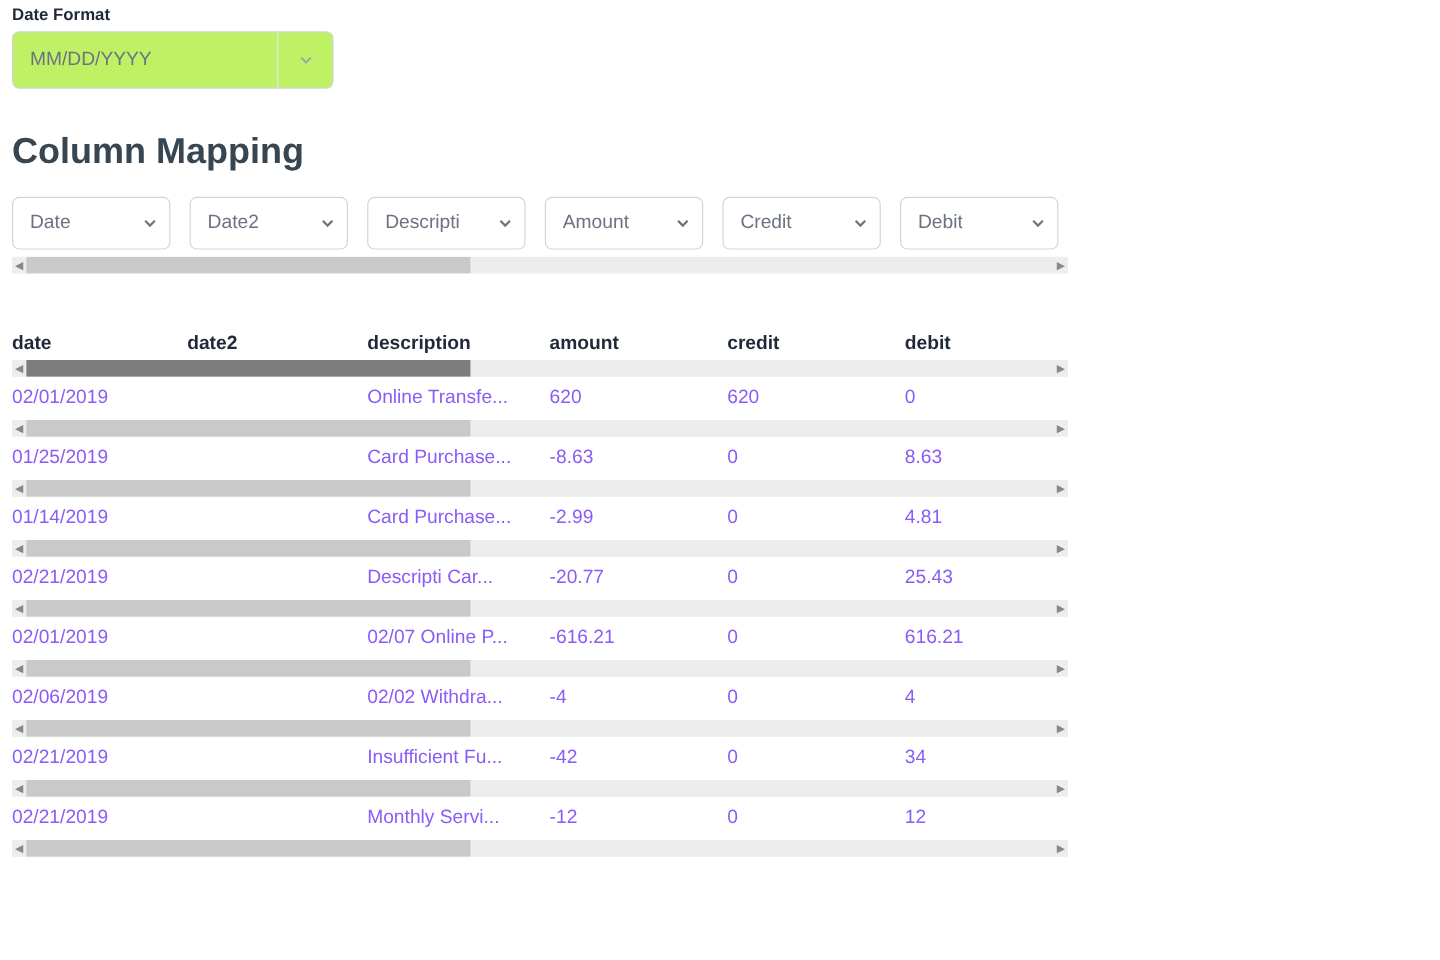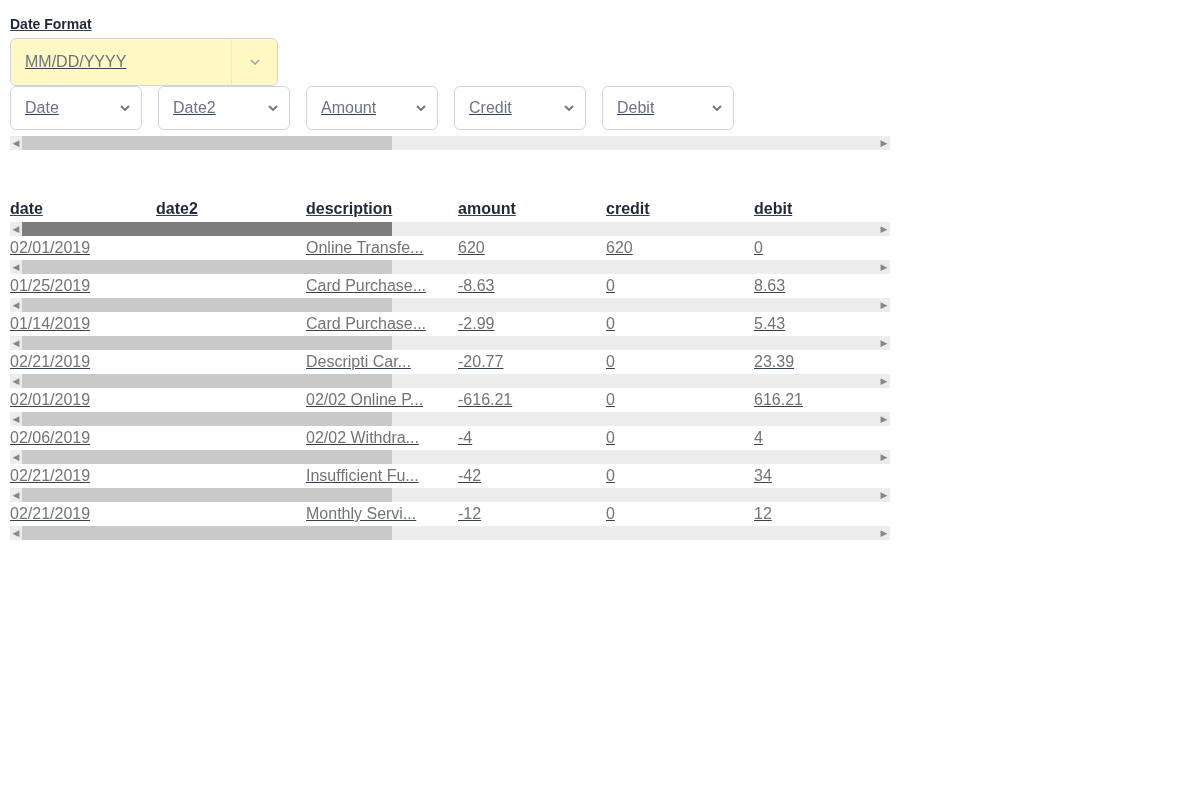--- a/index.html
+++ b/index.html
@@ -6,44 +6,43 @@
   html, body {
     margin: 0;
     padding: 0;
     font-family: -apple-system, BlinkMacSystemFont, "Segoe UI", Arial, sans-serif;
     background: #ffffff;
     color: #374151;
     width: 1200px;
     height: 800px;
   }
   .page {
-    padding: 16px 10px;
+    padding: 4px 10px;
     width: 900px;
-    text-decoration: underline;
   }
 
   
   .field-label {
     font-size: 14px;
     font-weight: 700;
     color: #1f2937;
     margin: 0 0 6px 0;
   }
 
   
   .dropdown-lg {
     display: flex;
     align-items: center;
     justify-content: space-between;
     width: 268px;
     height: 48px;
     border: 1px solid #d1d5db;
     border-radius: 6px;
     padding: 0 0 0 14px;
-    background: #fef9c3;
+    background: #bef264;
     cursor: pointer;
   }
   .dropdown-lg .value {
     color: #6b7280;
     font-size: 16px;
   }
   .dropdown-lg .caret-wrap {
     width: 46px;
     height: 100%;
     border-left: 1px solid #e5e7eb;
@@ -122,23 +121,23 @@
 
   
   .gap-lg { height: 46px; }
 
   
   .data-area { width: 100%; }
   .data-row {
     display: grid;
     grid-template-columns: 146px 150px 152px 148px 148px 148px;
     align-items: center;
-    height: 24px;
+    height: 36px;
     font-size: 16px;
-    color: #737373;
+    color: #8b5cf6;
   }
   .data-row.header {
     font-weight: 700;
     color: #1f2937;
     height: 26px;
     margin-bottom: 0;
   }
   .data-row .cell {
     white-space: nowrap;
     overflow: hidden;
@@ -166,32 +165,41 @@
     <span class="value">MM/DD/YYYY</span>
     <span class="caret-wrap">
       <span class="chev">
         <svg viewBox="0 0 12 12" width="12" height="12">
             <path d="M2 4 L6 8 L10 4" fill="none" stroke="#9ca3af" stroke-width="1.6"></path>
           </svg>
       </span>
     </span>
   </div>
 
+  <div class="headline">Column Mapping</div>
 
   <div class="map-row" id="map-row">
       <div class="dropdown-sm">
         <span class="lbl">Date</span>
         <span class="chev">
           <svg viewBox="0 0 12 12" width="12" height="12">
             <path d="M2 4 L6 8 L10 4" fill="none" stroke="#6b7280" stroke-width="1.8"></path>
           </svg>
         </span>
       </div>
       <div class="dropdown-sm">
         <span class="lbl">Date2</span>
+        <span class="chev">
+          <svg viewBox="0 0 12 12" width="12" height="12">
+            <path d="M2 4 L6 8 L10 4" fill="none" stroke="#6b7280" stroke-width="1.8"></path>
+          </svg>
+        </span>
+      </div>
+      <div class="dropdown-sm">
+        <span class="lbl">Descripti</span>
         <span class="chev">
           <svg viewBox="0 0 12 12" width="12" height="12">
             <path d="M2 4 L6 8 L10 4" fill="none" stroke="#6b7280" stroke-width="1.8"></path>
           </svg>
         </span>
       </div>
       <div class="dropdown-sm">
         <span class="lbl">Amount</span>
         <span class="chev">
           <svg viewBox="0 0 12 12" width="12" height="12">
@@ -267,44 +275,44 @@
           <span class="cap left">◀</span>
           <span class="thumb"></span>
           <span class="cap right">▶</span>
         </div>
         <div class="data-row">
           <div class="cell">01/14/2019</div>
           <div class="cell"></div>
           <div class="cell">Card Purchase...</div>
           <div class="cell">-2.99</div>
           <div class="cell">0</div>
-          <div class="cell">5.43</div>
+          <div class="cell">4.81</div>
         </div>
         <div class="scroll-strip light">
           <span class="cap left">◀</span>
           <span class="thumb"></span>
           <span class="cap right">▶</span>
         </div>
         <div class="data-row">
           <div class="cell">02/21/2019</div>
           <div class="cell"></div>
           <div class="cell">Descripti Car...</div>
           <div class="cell">-20.77</div>
           <div class="cell">0</div>
-          <div class="cell">23.39</div>
+          <div class="cell">25.43</div>
         </div>
         <div class="scroll-strip light">
           <span class="cap left">◀</span>
           <span class="thumb"></span>
           <span class="cap right">▶</span>
         </div>
         <div class="data-row">
           <div class="cell">02/01/2019</div>
           <div class="cell"></div>
-          <div class="cell">02/02 Online P...</div>
+          <div class="cell">02/07 Online P...</div>
           <div class="cell">-616.21</div>
           <div class="cell">0</div>
           <div class="cell">616.21</div>
         </div>
         <div class="scroll-strip light">
           <span class="cap left">◀</span>
           <span class="thumb"></span>
           <span class="cap right">▶</span>
         </div>
         <div class="data-row">

